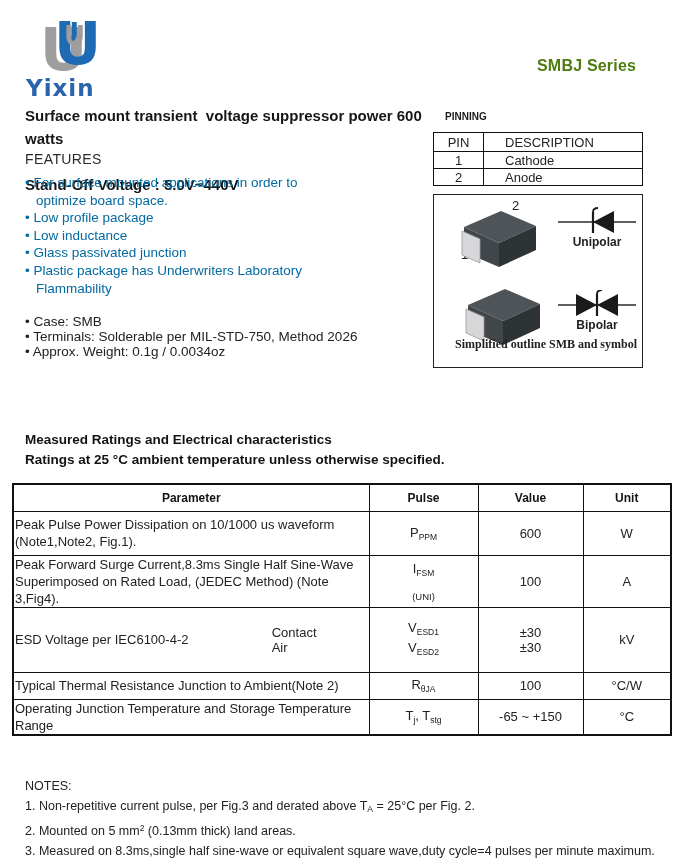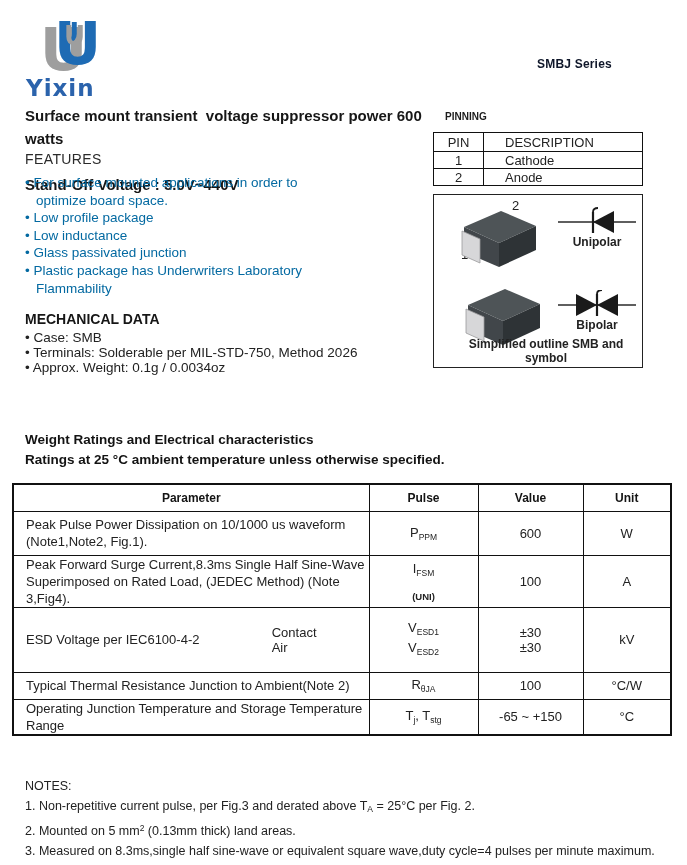--- a/index.html
+++ b/index.html
@@ -9,21 +9,21 @@
     font-family: "Liberation Sans", sans-serif;
     color: #1c1c1c; overflow: hidden;
   }
   .abs { position: absolute; }
 
   
   .logo { left: 22px; top: 8px; width: 100px; height: 100px; }
   .logo svg { display: block; }
 
   
-  .series-title { left: 537px; top: 57px; font-size: 12px; font-weight: bold; color: #0f172a; letter-spacing: 0.2px; }
+  .series-title { left: 537px; top: 57px; font-size: 16px; font-weight: bold; color: #4d7c0f; letter-spacing: 0.2px; }
 
   
   .intro { left: 25px; top: 104px; width: 420px; font-size: 15px; font-weight: bold; line-height: 23px; white-space: pre-wrap; color: #161616; }
 
   
   .features { left: 25px; top: 151px; width: 360px; }
   .features-heading { font-size: 14px; letter-spacing: 0.4px; color: #2a2a2a; }
   .feature-list { list-style: none; margin-top: 7px; font-size: 13.5px; line-height: 17.6px; color: #0369a1; }
   .feature-list li { padding-left: 11px; text-indent: -11px; white-space: pre-line; }
 
@@ -46,38 +46,38 @@
   .outline-box .pin-label { position: absolute; font-size: 13px; color: #222; }
   .pin2 { left: 78px; top: 3px; }
   .pin1 { left: 27px; top: 52px; }
   .pkg1 { position: absolute; left: 12px; top: 10px; }
   .pkg2 { position: absolute; left: 16px; top: 88px; }
   .sym-uni { position: absolute; left: 124px; top: 12px; }
   .sym-bi  { position: absolute; left: 124px; top: 95px; }
   .sym-label { position: absolute; width: 78px; text-align: center; font-size: 12px; font-weight: bold; color: #222; }
   .lbl-uni { left: 124px; top: 40px; }
   .lbl-bi  { left: 124px; top: 123px; }
-  .outline-caption { position: absolute; left: 16px; right: 0; top: 142px; text-align: center; font-size: 12px; font-weight: bold; color: #222; }
+  .outline-caption { position: absolute; left: 16px; right: 0; top: 142px; text-align: center; font-size: 12px; font-weight: bold; color: #222; font-family: Liberation Serif, serif; }
 
   
   .ratings-heading { left: 25px; top: 430px; font-size: 13.5px; font-weight: bold; line-height: 19.5px; color: #131313; }
 
   
   .ratings-table { left: 12px; top: 483px; width: 658px; border-collapse: collapse; table-layout: fixed; border: 2px solid #111; }
   .ratings-table th, .ratings-table td { border: 1px solid #111; font-size: 13px; color: #222; vertical-align: middle; }
   .ratings-table th { font-size: 12px; font-weight: bold; text-align: center; height: 27px; color: #141414; }
   .c-param { width: 356px; }
   .c-sym { width: 109px; }
   .c-val { width: 105px; }
   .c-unit { width: 88px; }
-  td.param { text-align: left; padding-left: 12px; line-height: 17px; white-space: pre-line; }
+  td.param { text-align: left; padding-left: 1px; line-height: 17px; white-space: pre-line; }
   td.center { text-align: center; }
   .h44 { height: 44px; } .h46 { height: 46px; } .h28 { height: 28px; } .h27 { height: 27px; }
   sub.s { font-size: 8.5px; vertical-align: -3px; letter-spacing: 0; }
-  .sym-note { font-size: 9.5px; line-height: 10px; margin-top: 14px; font-weight: bold; }
+  .sym-note { font-size: 9.5px; line-height: 10px; margin-top: 14px; }
   .esd-param { display: flex; align-items: center; justify-content: space-between; padding-right: 52px; }
   .esd-sub { text-align: left; line-height: 15px; }
   .two-line { line-height: 15px; }
 
   
   .notes { left: 25px; top: 777px; width: 650px; font-size: 12.5px; line-height: 19.5px; color: #222; }
   .notes sub { font-size: 8.5px; vertical-align: -2px; }
   .notes sup { font-size: 8.5px; vertical-align: 4px; }
 </style>
 </head>
@@ -105,21 +105,20 @@
 optimize board space.</li>
     <li>• Low profile package</li>
     <li>• Low inductance</li>
     <li>• Glass passivated junction</li>
     <li>• Plastic package has Underwriters Laboratory
 Flammability</li>
   </ul>
 </div>
 
 <div class="abs mechanical">
-  <div class="mech-heading">MECHANICAL DATA</div>
   <ul class="mech-list">
     <li>• Case: SMB</li>
     <li>• Terminals: Solderable per MIL-STD-750, Method 2026</li>
     <li>• Approx. Weight: 0.1g / 0.0034oz</li>
   </ul>
 </div>
 
 <div class="abs pinning-heading">PINNING</div>
 <table class="abs pinning-table">
   <tbody>
@@ -169,21 +168,21 @@
     <polygon points="18,4 18,26 39,15" fill="#1a1a1a"></polygon>
     <polygon points="60,4 60,26 39,15" fill="#1a1a1a"></polygon>
     <path d="M39,4 L39,26" stroke="#1a1a1a" stroke-width="2.2" fill="none"></path>
     <path d="M39,4 Q39,0 44,0" stroke="#1a1a1a" stroke-width="1.8" fill="none"></path>
   </svg>
   <div class="sym-label lbl-bi">Bipolar</div>
 
   <div class="outline-caption">Simplified outline SMB and symbol</div>
 </div>
 
-<div class="abs ratings-heading"><span>Weight Ratings and Electrical characteristics</span><br>
+<div class="abs ratings-heading"><span>Measured Ratings and Electrical characteristics</span><br>
 <span>Ratings at 25 °C ambient temperature unless otherwise specified.</span></div>
 
 <table class="abs ratings-table">
   <colgroup>
       <col class="c-param">
       <col class="c-sym">
       <col class="c-val">
       <col class="c-unit">
     </colgroup>
   <tbody>

